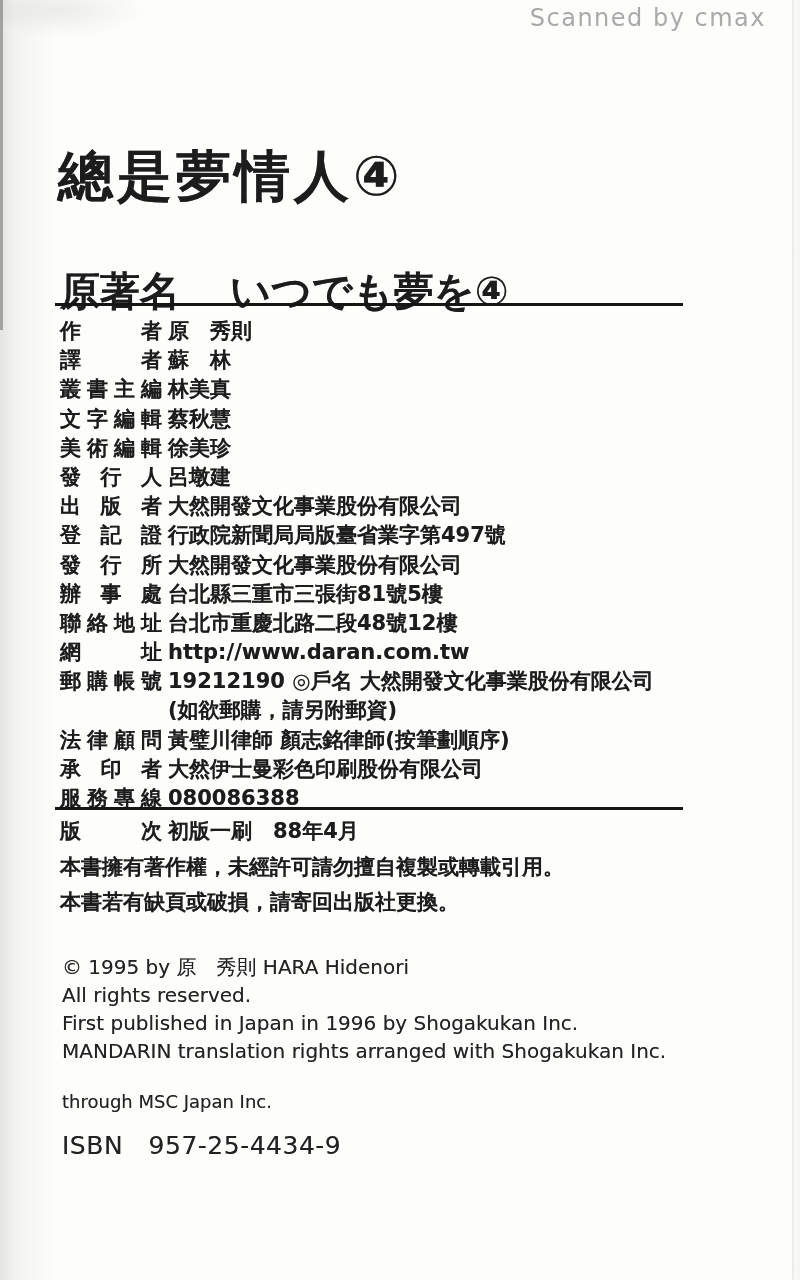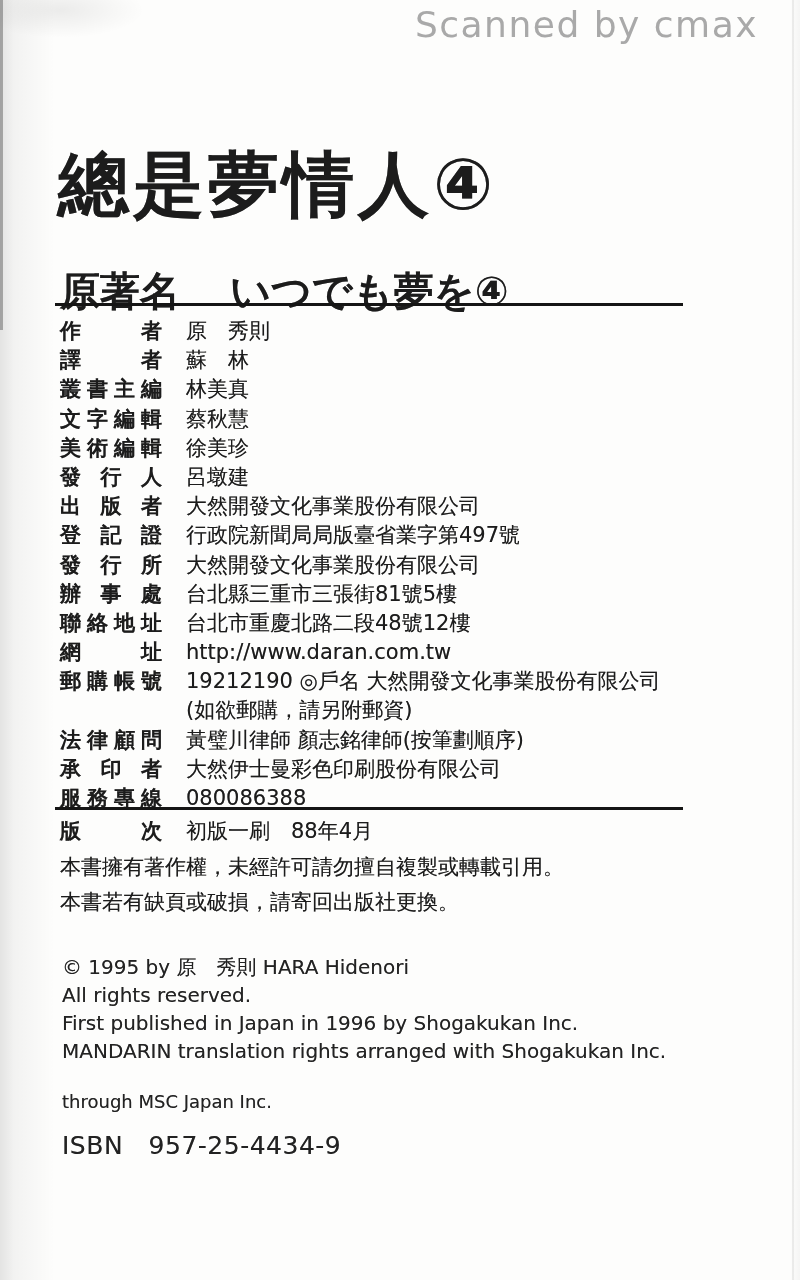--- a/index.html
+++ b/index.html
@@ -21,28 +21,28 @@
   }
   .edge-line{
     position:absolute;top:0;bottom:0;left:792px;width:2px;
     background:rgba(120,120,120,0.12);
   }
   .left-dark{
     position:absolute;left:0;top:0;width:3px;height:330px;
     background:rgba(40,40,40,0.35);
   }
   .watermark{
-    position:absolute;top:4px;right:42px;
-    font-size:36px;letter-spacing:1.5px;
+    position:absolute;top:4px;right:34px;
+    font-size:24px;letter-spacing:1.5px;
     color:#a9a9a9;font-weight:500;
     white-space:nowrap;
   }
   .title{
     position:absolute;left:58px;top:146px;
-    font-size:71px;line-height:1.1;
+    font-size:55px;line-height:1.1;
     font-weight:700;letter-spacing:4px;
     margin:0;white-space:nowrap;
     text-shadow:0 0 0.6px rgba(0,0,0,0.55);
   }
   .subtitle{
     position:absolute;left:60px;top:264px;
     font-size:40px;font-weight:600;
     white-space:nowrap;
     text-shadow:0 0 0.5px rgba(0,0,0,0.5);
   }
@@ -64,25 +64,25 @@
   .info-row{
     height:29.2px;line-height:29.2px;
     white-space:nowrap;
     text-shadow:0 0 0.4px rgba(0,0,0,0.45);
   }
   .info-label{
     display:inline-block;width:102px;
     text-align:justify;text-align-last:justify;
     vertical-align:top;font-weight:600;
   }
-  .info-value{margin-left:24px;font-weight:400;text-align:center;}
+  .info-value{margin-left:6px;font-weight:700;text-align:center;}
   .notices{
     position:absolute;left:60px;top:850px;
     font-size:21px;line-height:35px;
-    font-weight:400;
+    font-weight:700;
     text-shadow:0 0 0.4px rgba(0,0,0,0.45);
   }
   .english-block{
     position:absolute;left:62px;top:953px;
     font-size:20px;line-height:28px;
     color:#222;
     text-shadow:0 0 0.4px rgba(0,0,0,0.4);
   }
   .english-block .eline{white-space:nowrap;}
   .english-block .big{

